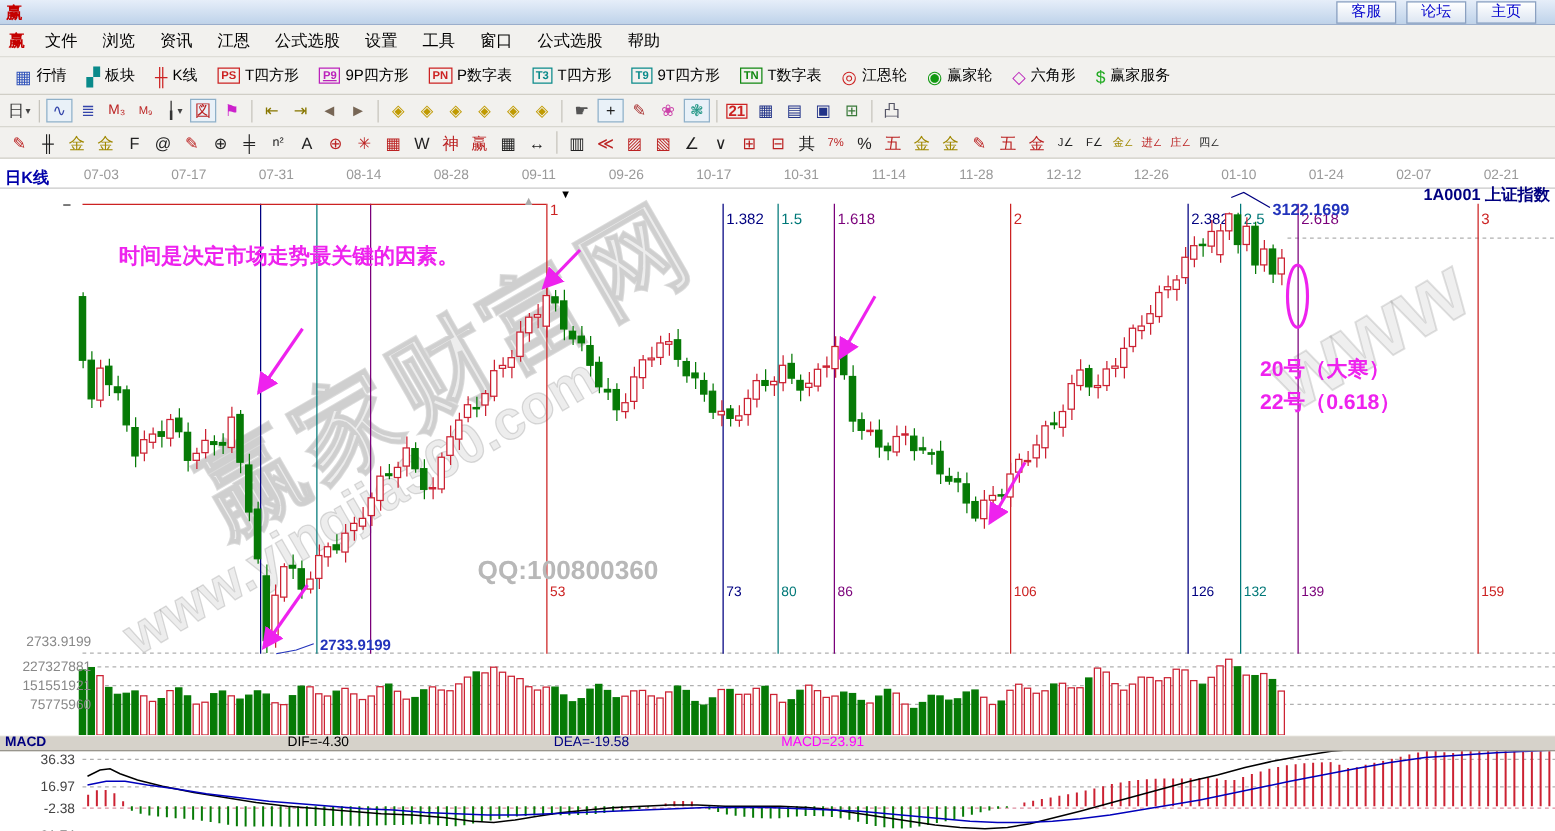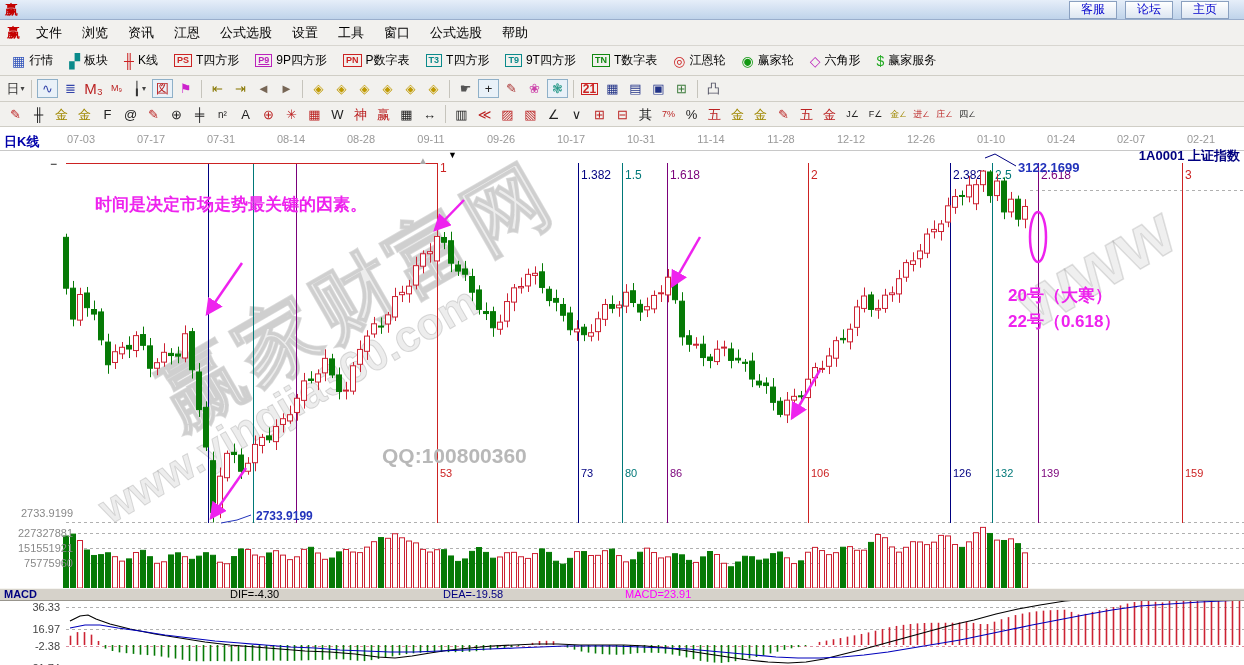--- a/index.html
+++ b/index.html
@@ -120,21 +120,21 @@
       <span class="drop">▾</span>
     </span>
     <span class="sep"></span>
     <span class="ic box">
       <span style="color: rgb(51, 68, 170);">∿</span>
     </span>
     <span class="ic">
       <span style="color: rgb(51, 68, 170);">≣</span>
     </span>
     <span class="ic">
-      <span style="color: rgb(187, 34, 34); font-size: 15px;">M₃</span>
+      <span style="color: rgb(187, 34, 34); font-size: 11px;">M₃</span>
     </span>
     <span class="ic">
       <span style="color: rgb(187, 34, 34); font-size: 9px;">M₉</span>
     </span>
     <span class="ic">
       <span style="color: rgb(51, 51, 51);">╽</span>
       <span class="drop">▾</span>
     </span>
     <span class="ic box">
       <span style="color: rgb(187, 34, 34);">図</span>

